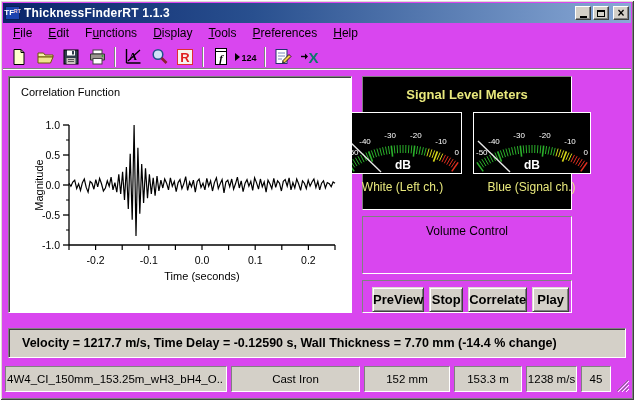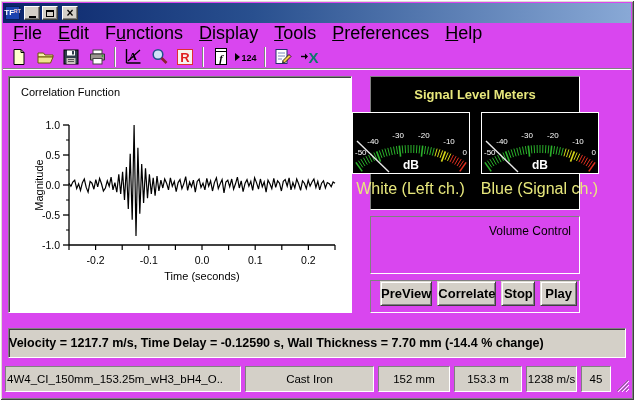--- a/index.html
+++ b/index.html
@@ -17,81 +17,82 @@
   .app-icon .sub{font-size:5px;color:#ffd0d0;line-height:9px;}
   .title-text{color:#fff;font-weight:bold;font-size:12px;flex:1;white-space:nowrap;letter-spacing:.2px;}
   .win-buttons{display:flex;gap:2px;align-items:center;}
   .win-btn{width:16px;height:14px;background:#d4d0c8;display:inline-flex;align-items:center;justify-content:center;
     border:1px solid;border-color:#fff #404040 #404040 #fff;box-shadow:inset -1px -1px 0 #808080;cursor:default;}
   .win-btn.close{margin-left:2px;}
   .glyph-min{width:7px;height:2px;background:#000;margin-top:7px;}
   .glyph-max{width:8px;height:7px;border:1px solid #000;border-top:2px solid #000;}
   .glyph-close{font-weight:bold;font-size:12px;line-height:11px;}
   
-  .menubar{height:21px;display:flex;align-items:center;padding:0 2px;font-size:18px;}
+  .menubar{height:21px;display:flex;align-items:center;padding:0 2px;font-size:12px;}
   .menu-item{padding:2px 8px 3px 8px;}
   .menu-item .u{text-decoration:underline;}
   
   .toolbar{height:26px;display:flex;align-items:center;padding:0 3px;
     border-bottom:1px solid #fff;box-shadow:0 -1px 0 #808080 inset;}
   .tool-btn{width:24px;height:22px;display:inline-flex;align-items:center;justify-content:center;margin:0 1px;}
   .tool-btn svg{display:block;}
   .tool-sep{width:2px;height:20px;margin:0 4px;border-left:1px solid #808080;border-right:1px solid #fff;}
   
   .sunken{border:1px solid;border-color:#808080 #fff #fff #808080;}
   .sunken-deep{border:1px solid;border-color:#808080 #fff #fff #808080;box-shadow:inset 1px 1px 0 #404040;}
   .raised{border:1px solid;border-color:#dfdbd3 #404040 #404040 #dfdbd3;box-shadow:inset 1px 1px 0 #fff, inset -1px -1px 0 #808080;}
   
-  .client{display:flex;margin:6px 7px 0 5px;height:237px;gap:18px;}
+  .client{display:flex;margin:6px 7px 0 5px;height:237px;gap:10px;}
   .chart-panel{position:relative;width:344px;height:237px;background:#fff;}
   .chart-title{position:absolute;left:12px;top:9px;font-size:11px;}
   .chart-panel svg{position:absolute;left:0;top:24px;}
   .right-col{width:210px;display:flex;flex-direction:column;}
   
   .meters-panel{height:134px;background:#000;padding:4px 6px;}
   .meters-title{text-align:center;color:#e8e87c;font-weight:bold;font-size:13px;margin-top:6px;}
   .meters-row{display:flex;justify-content:center;gap:11px;margin-top:10px;}
   .meter{width:120px;display:flex;flex-direction:column;align-items:center;}
   .meter-face{width:118px;height:62px;border:1px solid #fff;background:#000;overflow:hidden;}
-  .meter-label{color:#e8e87c;font-size:16px;margin-top:6px;white-space:nowrap;}
+  .meter-label{color:#e8e87c;font-size:12px;margin-top:6px;white-space:nowrap;}
   
   .volume-panel{height:58px;margin-top:6px;padding:5px 8px;}
-  .volume-title{text-align:right;font-size:12px;margin-top:2px;}
+  .volume-title{text-align:center;font-size:12px;margin-top:2px;}
   .volume-row{display:flex;align-items:center;margin-top:8px;gap:8px;}
   .vol-label{font-weight:bold;font-size:11px;}
   .slider{position:relative;flex:1;height:20px;}
   .slider-track{position:absolute;left:4px;right:4px;top:8px;height:3px;
     border-top:1px solid #808080;border-left:1px solid #808080;border-bottom:1px solid #fff;border-right:1px solid #fff;background:#b8b4ac;}
   .slider-thumb{position:absolute;top:1px;width:9px;height:17px;background:#d4d0c8;
     border:1px solid;border-color:#fff #404040 #404040 #fff;box-shadow:inset -1px -1px 0 #808080;
     clip-path:polygon(0 0,100% 0,100% 65%,50% 100%,0 65%);}
   
-  .buttons-panel{height:33px;margin-top:6px;display:flex;align-items:flex-start;gap:5px;padding:0 2px 0 9px;}
+  .buttons-panel{height:33px;margin-top:6px;display:flex;align-items:flex-end;gap:5px;padding:0 2px 0 9px;}
   .t-btn{height:25px;background:#d4d0c8;font-weight:bold;font-size:13px;
     display:inline-flex;align-items:center;justify-content:center;cursor:default;font-family:"Liberation Sans",sans-serif;}
   
   .result-bar{margin:15px 5px 0 5px;height:30px;display:flex;align-items:center;background:#d4d0c8;}
-  .result-bar span{font-weight:bold;font-size:12.5px;white-space:nowrap;}
+  .result-bar span{font-weight:bold;font-size:12.5px;padding-left:13px;white-space:nowrap;}
   
   .statusbar{margin:8px 2px 0 2px;height:26px;display:flex;gap:4px;align-items:stretch;}
   .status-cell{background:#d4d0c8;display:flex;align-items:center;justify-content:center;
     font-size:11.5px;white-space:nowrap;overflow:hidden;padding:0 3px;}
   .status-cell.first{flex:1;justify-content:flex-start;padding-left:1px;}
   .grip{width:14px;display:flex;align-items:flex-end;justify-content:flex-end;border:none;background:transparent;}
 </style>
 </head>
 <body>
 
 <div class="window">
 
   <div class="titlebar">
     <span class="app-icon">
         <span>TF</span>
         <span class="sub">RT</span>
       </span>
+    <span class="title-text">ThicknessFinderRT 1.1.3</span>
     <span class="win-buttons">
       <span class="win-btn">
           <span class="glyph-min"></span>
         </span>
       <span class="win-btn">
           <span class="glyph-max"></span>
         </span>
       <span class="win-btn close">
           <span class="glyph-close">×</span>
         </span>
@@ -377,35 +378,35 @@
             </div>
           </div>
       </div>
 
       <div class="volume-panel sunken">
         <div class="volume-title">Volume Control</div>
       </div>
 
       <div class="buttons-panel sunken" id="transport">
           <div class="t-btn raised" style="width: 68px;">PreView</div>
+          <div class="t-btn raised" style="width: 46px;">Stop</div>
           <div class="t-btn raised" style="width: 64px;">Correlate</div>
-          <div class="t-btn raised" style="width: 46px;">Stop</div>
           <div class="t-btn raised" style="width: 50px;">Play</div>
         </div>
     </div>
   </div>
 
   <div class="result-bar sunken-deep">
     <span>Velocity = 1217.7 m/s, Time Delay = -0.12590 s, Wall Thickness = 7.70 mm (-14.4 % change)</span>
   </div>
 
   <div class="statusbar" id="statusbar">
       <div class="status-cell sunken first">4W4_CI_150mm_153.25m_wH3_bH4_O..</div>
       <div class="status-cell sunken" style="width: 129px;">Cast Iron</div>
-      <div class="status-cell sunken" style="width: 72px;">152 mm</div>
+      <div class="status-cell sunken" style="width: 86px;">152 mm</div>
       <div class="status-cell sunken" style="width: 68px;">153.3 m</div>
       <div class="status-cell sunken" style="width: 51px;">1238 m/s</div>
       <div class="status-cell sunken" style="width: 30px;">45</div>
       <div class="grip">
         <svg width="13" height="13" viewBox="0 0 13 13">
           <path d="M12 1 L1 12 M12 5 L5 12 M12 9 L9 12" stroke="#808080" fill="none"></path>
           <path d="M13 2 L2 13 M13 6 L6 13 M13 10 L10 13" stroke="#fff" fill="none"></path>
         </svg>
       </div>
     </div>

